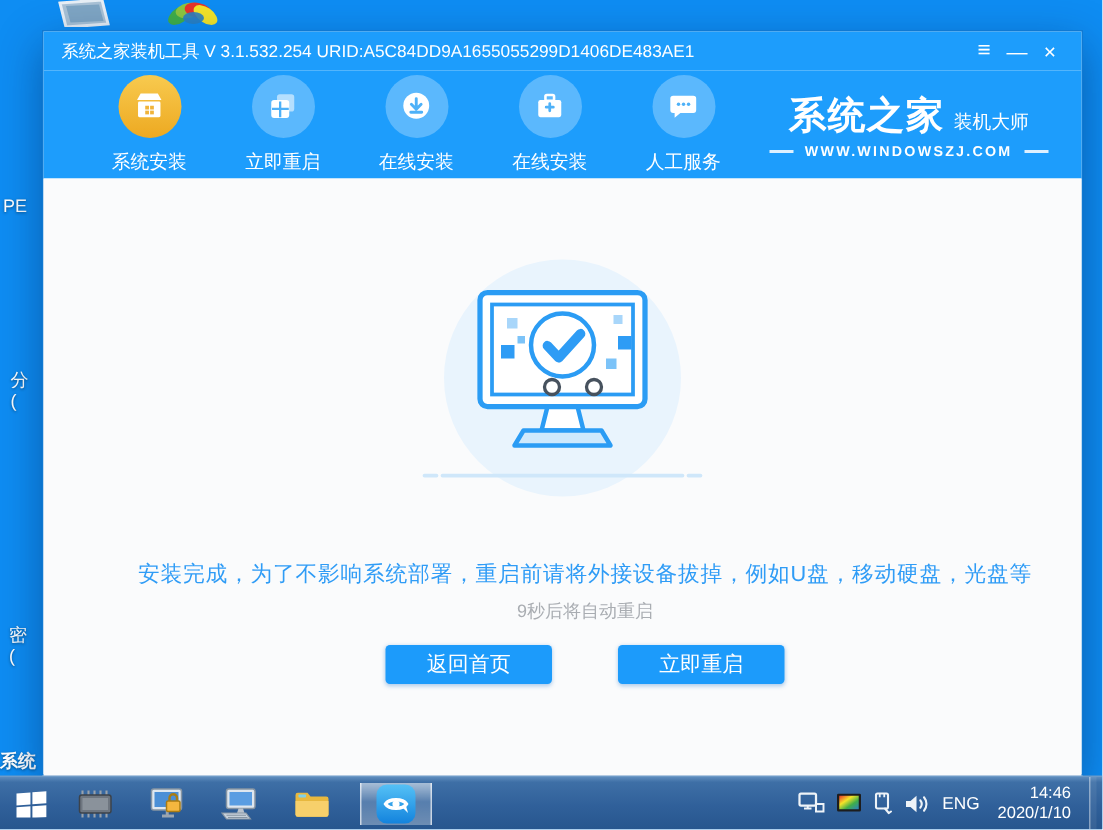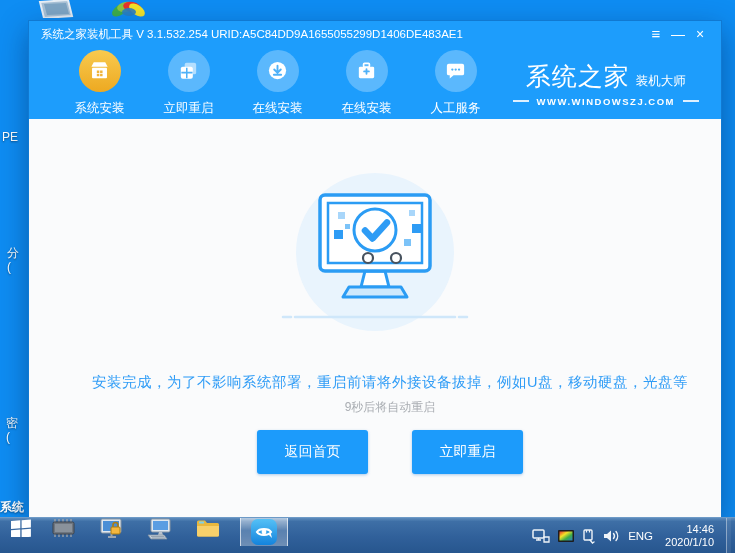--- a/index.html
+++ b/index.html
@@ -28,46 +28,46 @@
   
   #navbar { height:72px; background:#1d9dfc; display:flex; align-items:center; padding-left:26px; }
   .nav-item { width:89px; display:flex; flex-direction:column; align-items:center; gap:8px; cursor:pointer;text-align:center; }
   .nav-circle { width:42px; height:42px; border-radius:50%; background:rgba(255,255,255,.28);
                 display:flex; align-items:center; justify-content:center; }
   .nav-item.active .nav-circle { background:linear-gradient(#f8ca4f,#eda921); }
   .nav-label { color:#fff; font-size:12.5px; white-space:nowrap; }
 
   #logo-block { margin-left:auto; margin-right:22px; text-align:center; color:#fff; }
   #logo-row1 { display:flex; align-items:baseline; justify-content:center; gap:6px; }
-  #logo-brand { font-size:25px; font-weight:normal; letter-spacing:1px; }
+  #logo-brand { font-size:25px; font-weight:bold; letter-spacing:1px; }
   #logo-tagline { font-size:12.5px; }
   #logo-row2 { margin-top:3px; display:flex; align-items:center; justify-content:center; gap:8px; }
   .logo-dash { width:16px; height:2px; background:rgba(255,255,255,.85); }
   #logo-site { font-size:9.5px; font-weight:bold; letter-spacing:1.5px; }
 
   
   #content { position:relative; height:399px; background:#fafbfc; overflow:hidden;padding-left:15px; }
   #illu-circle { position:absolute; left:50%; top:54px; margin-left:-79px;
                  width:158px; height:158px; border-radius:50%; background:#e9f4fd; }
   #illu-svg { position:absolute; left:50%; top:66px; margin-left:-110px; }
 
   #main-message { position:absolute; top:254px; width:100%; text-align:center;
                   color:#2f9cf6; font-size:14.5px; letter-spacing:.5px; }
   #countdown { position:absolute; top:280px; width:100%; text-align:center;
                color:#a9adb2; font-size:12px; }
 
   #button-row { position:absolute; top:311px; width:100%; display:flex; justify-content:center; gap:44px; }
-  .cta-btn { width:111px; height:44px; background:#1c9bfb; border:none; border-radius:3px;
+  .cta-btn { width:111px; height:26px; background:#1c9bfb; border:none; border-radius:3px;
              color:#fff; font-size:14px; font-family:inherit; cursor:pointer;
              box-shadow:0 1px 3px rgba(20,110,200,.35); }
 
   
   #taskbar { position:absolute; left:0; bottom:0; width:735px; height:36px;
              background:linear-gradient(#5d8cbd 0%, #3e6fa6 10%, #30609a 55%, #27568e 100%);
-             border-top:1px solid #6d9ac7; display:flex; align-items:flex-start; }
+             border-top:1px solid #6d9ac7; display:flex; align-items:center; }
   .tb-btn { width:40px; display:flex; align-items:center; justify-content:center; cursor:pointer; }
   #start-button { width:42px; }
   .tb-btn.active-app { width:48px;
       background:linear-gradient(rgba(255,255,255,.55),rgba(255,255,255,.18) 45%,rgba(255,255,255,.32));
       border-left:1px solid rgba(255,255,255,.65); border-right:1px solid rgba(255,255,255,.65); }
 
   #tray { margin-left:auto; display:flex; align-items:center; gap:8px; padding-right:4px; }
   #tray-lang { color:#fff; font-size:11.5px; }
   #tray-clock { color:#fff; font-size:11px; line-height:13px; text-align:right; padding:0 4px; }
   #show-desktop { width:5px; height:36px; border-left:1px solid rgba(255,255,255,.4);

